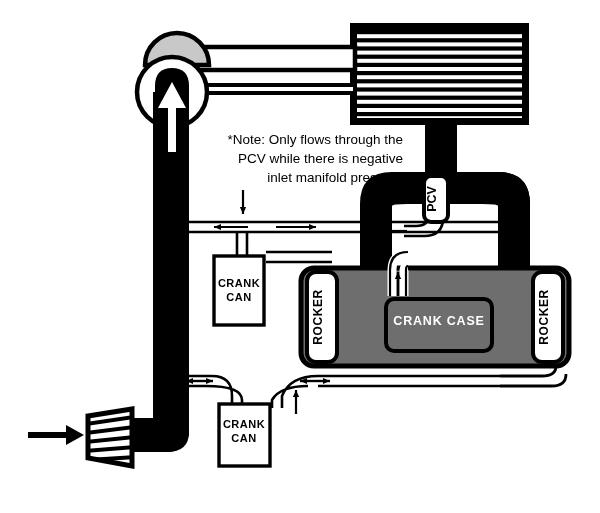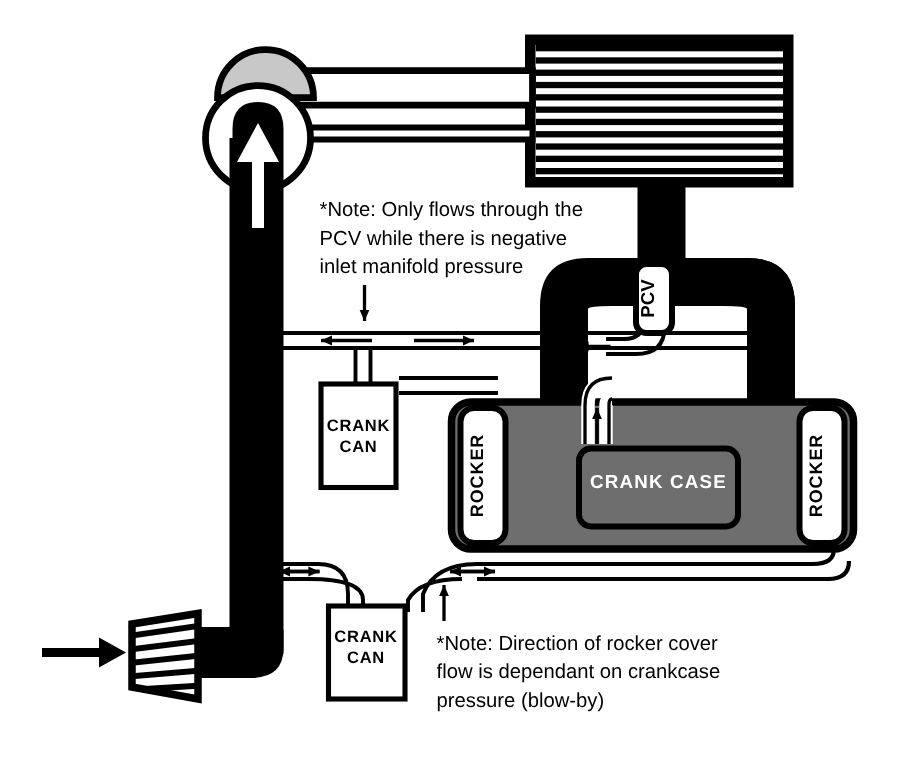--- a/index.html
+++ b/index.html
@@ -25,21 +25,21 @@
     height: 513px;
   }
   .note-text {
     position: absolute;
     font-family: "Liberation Sans", sans-serif;
     font-size: 13.5px;
     line-height: 19px;
     color: #000000;
     white-space: pre-line;
   }
-  #note-pcv { left: 213px; top: 130px; width: 190px; }
+  #note-pcv { left: 213px; top: 130px; width: 190px; text-align: right; }
   #note-rocker { left: 291px; top: 419px; width: 210px; }
   .lbl {
     font-family: "Liberation Sans", sans-serif;
     font-weight: bold;
     fill: #000000;
   }
   .lbl-white { fill: #ffffff; }
 </style>
 </head>
 <body>
@@ -223,15 +223,14 @@
       <text class="lbl" x="244" y="442" font-size="11" letter-spacing="0.5" text-anchor="middle">CAN</text>
     </g>
 
     <line x1="243" y1="190" x2="243" y2="214" stroke="#000" stroke-width="2.2" marker-end="url(#ah-sm)"></line>
     <line x1="296" y1="414" x2="296" y2="390" stroke="#000" stroke-width="2.2" marker-end="url(#ah-sm)"></line>
 
   </svg>
 
   <div class="note-text" id="note-pcv">*Note: Only flows through the PCV while there is negative inlet manifold pressure</div>
 
-  <div class="note-text" id="note-rocker">*Note: Direction of rocker cover flow is dependant on crankcase pressure (blow-by)</div>
 
 </div>
 
 </body></html>

